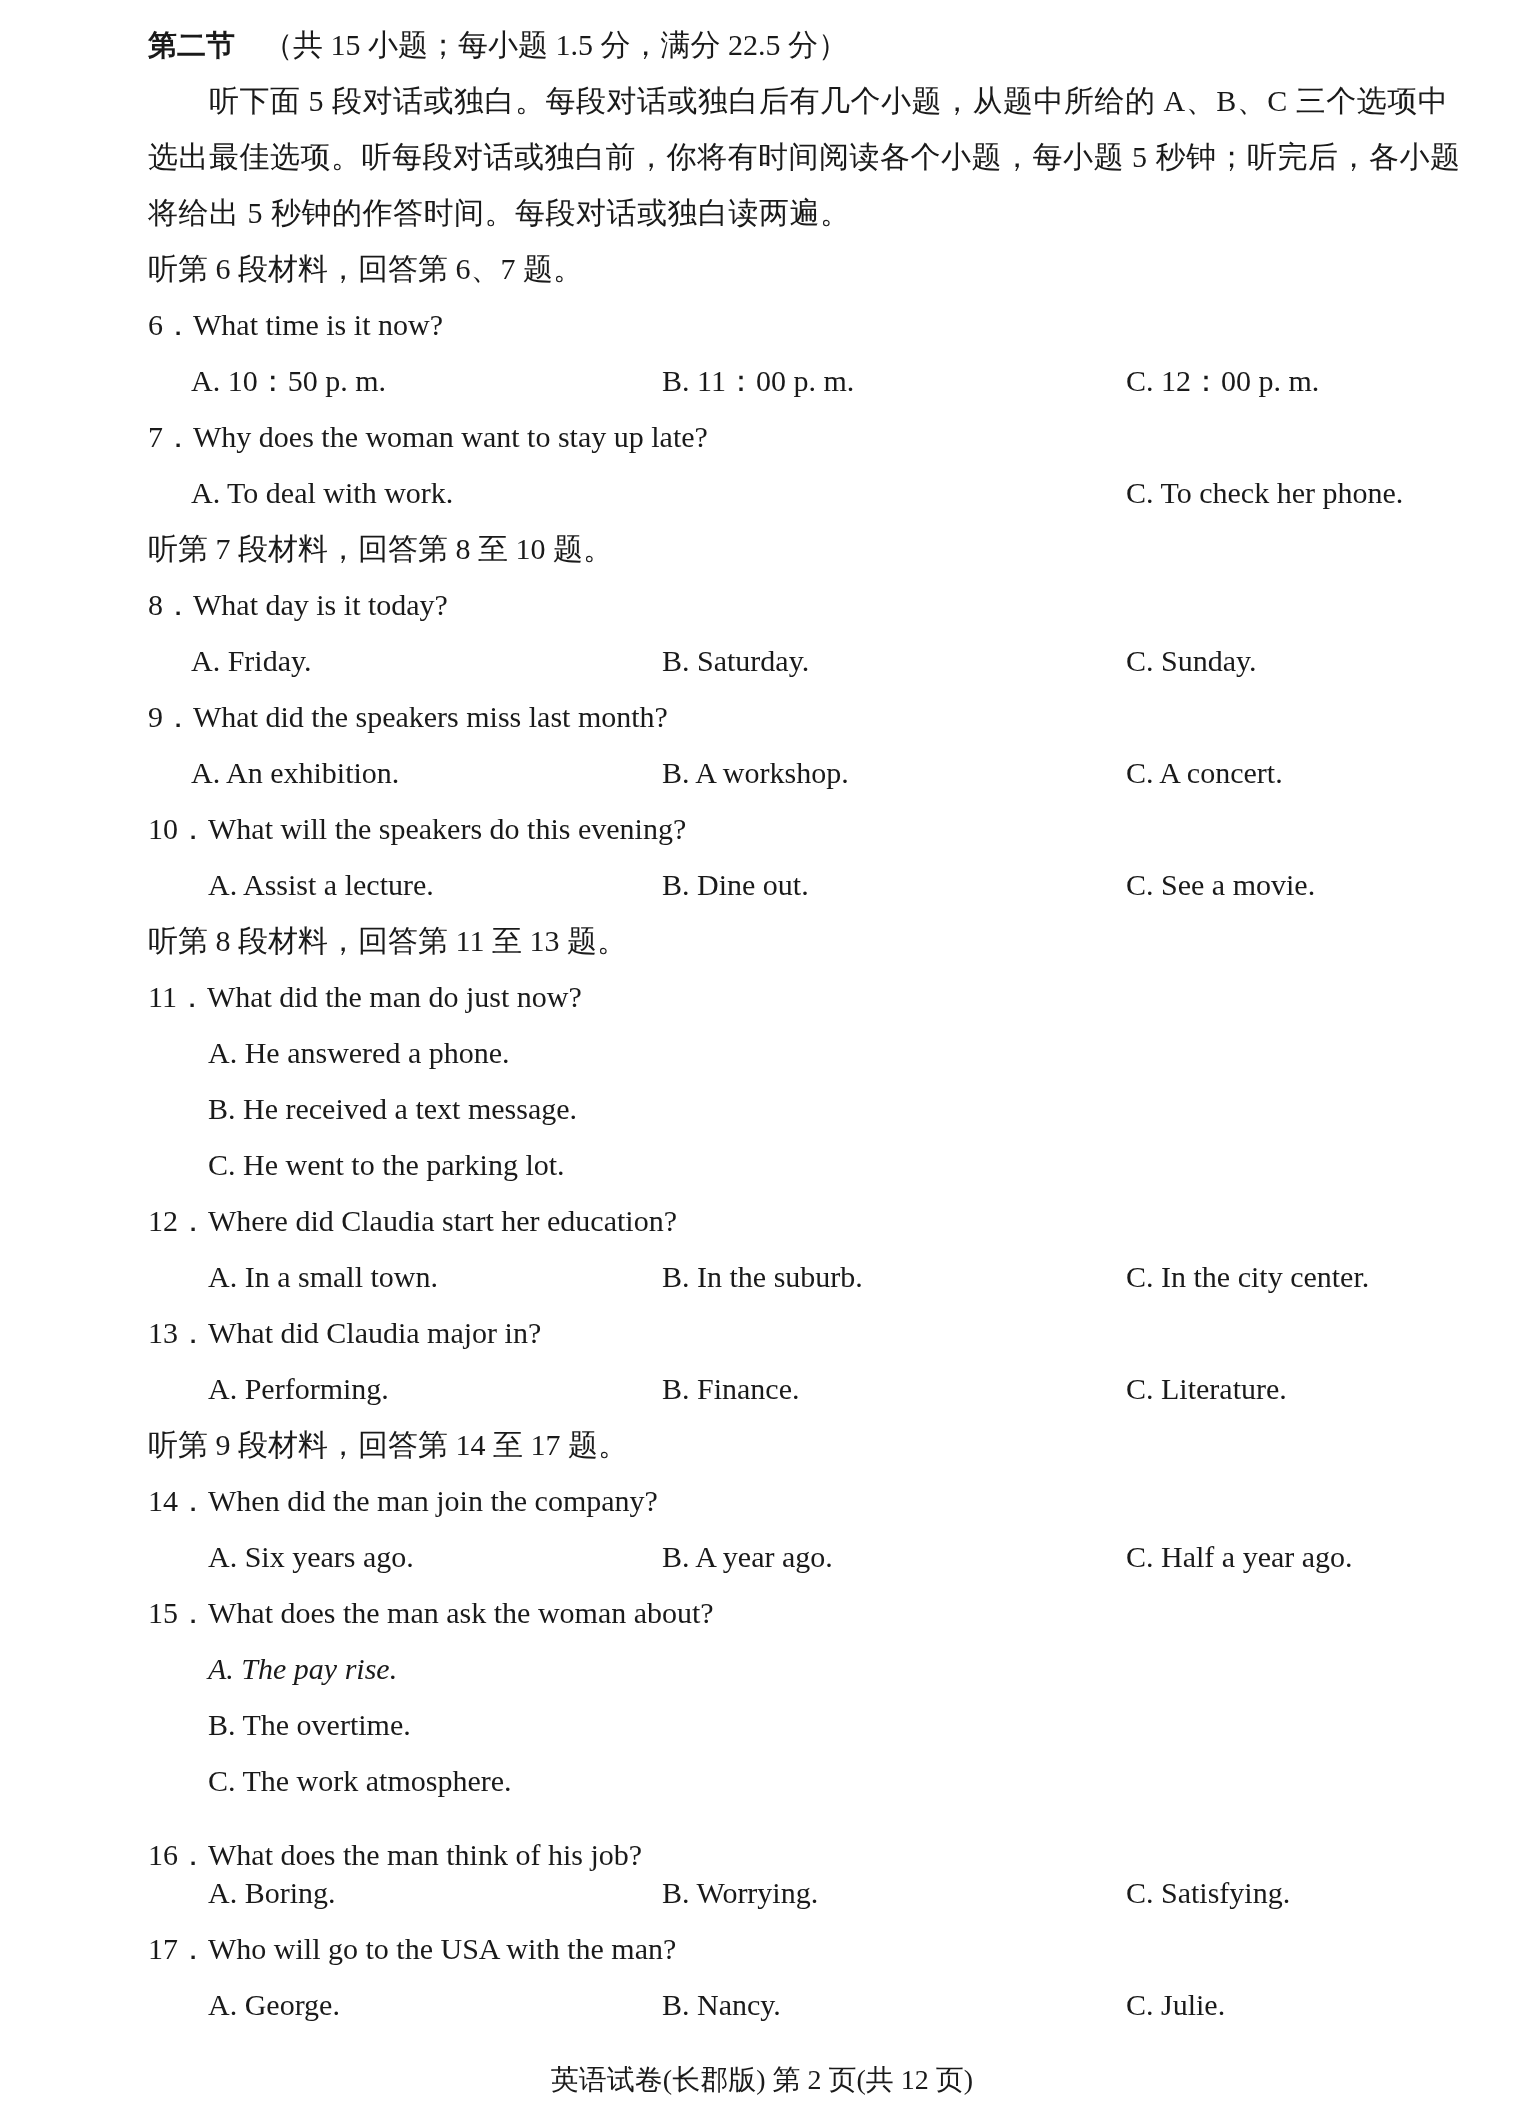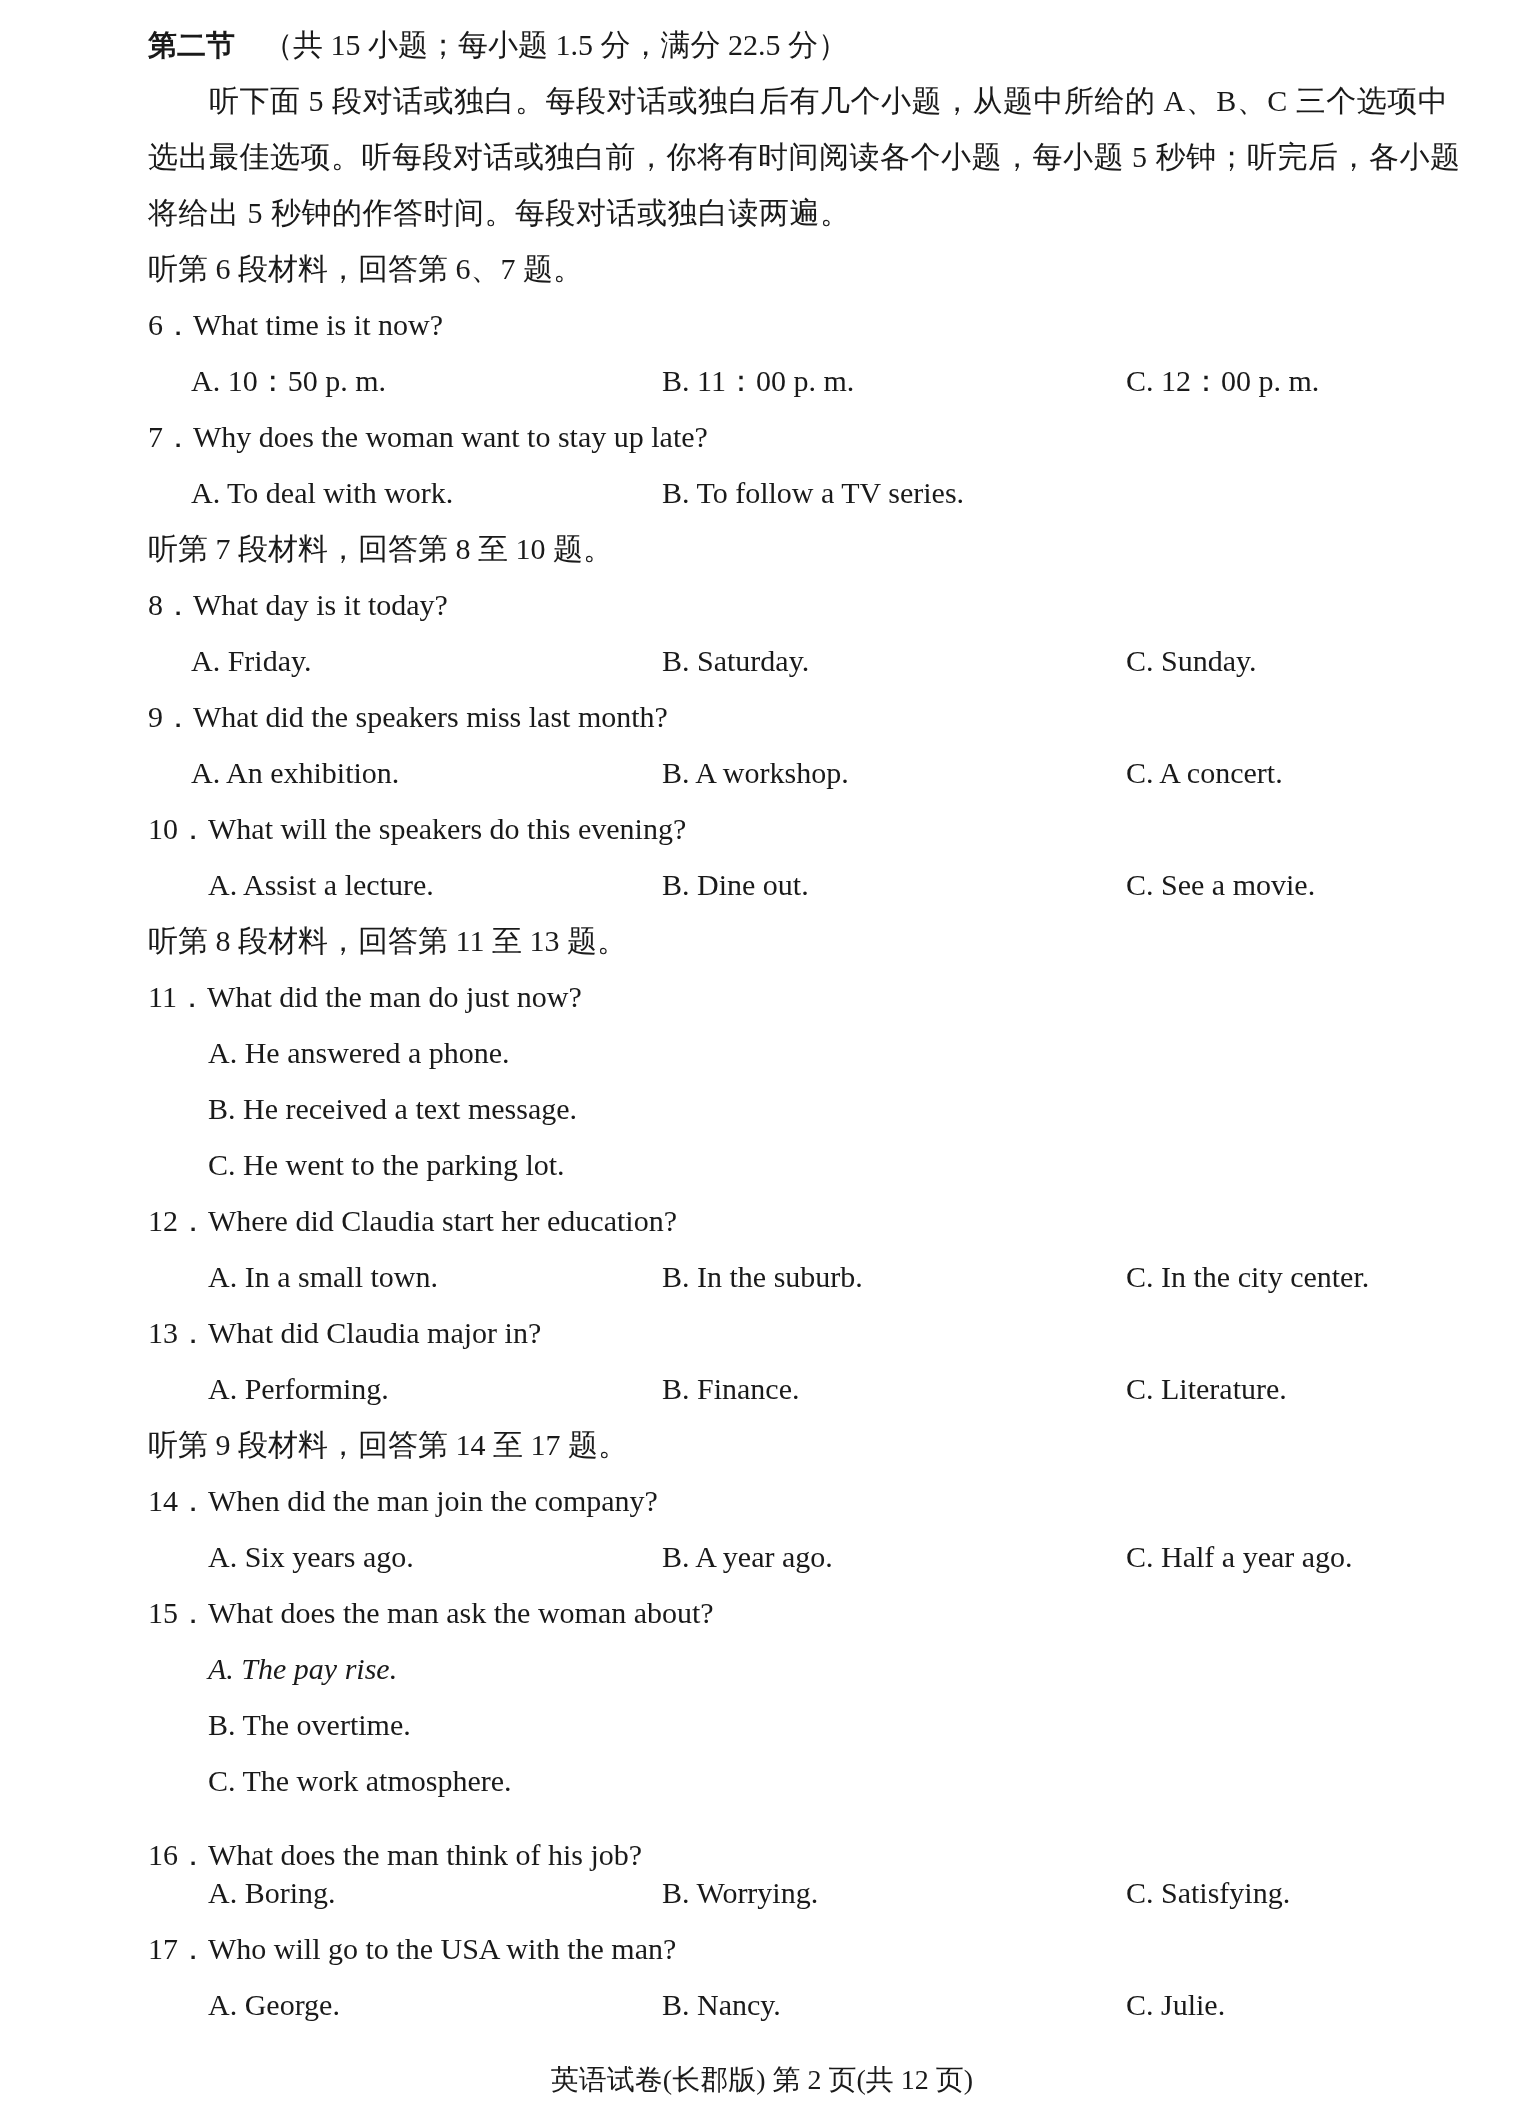--- a/index.html
+++ b/index.html
@@ -35,21 +35,21 @@
 <div class="line" style="top:241px;">听第 6 段材料，回答第 6、7 题。</div>
 <div class="line" style="top:297px;">6．What time is it now?</div>
 <div class="line opts" style="top:353px;">
   <span class="opt optA1">A. 10：50 p. m.</span>
   <span class="opt optB">B. 11：00 p. m.</span>
   <span class="opt optC">C. 12：00 p. m.</span>
 </div>
 <div class="line" style="top:409px;">7．Why does the woman want to stay up late?</div>
 <div class="line opts" style="top:465px;">
   <span class="opt optA1">A. To deal with work.</span>
-  <span class="opt optB">B. To follow a TV series.</span>
+  <span class="opt optC">C. To check her phone.</span>
 </div>
 
 <div class="line" style="top:521px;">听第 7 段材料，回答第 8 至 10 题。</div>
 <div class="line" style="top:577px;">8．What day is it today?</div>
 <div class="line opts" style="top:633px;">
   <span class="opt optA1">A. Friday.</span>
   <span class="opt optB">B. Saturday.</span>
   <span class="opt optC">C. Sunday.</span>
 </div>
 <div class="line" style="top:689px;">9．What did the speakers miss last month?</div>

